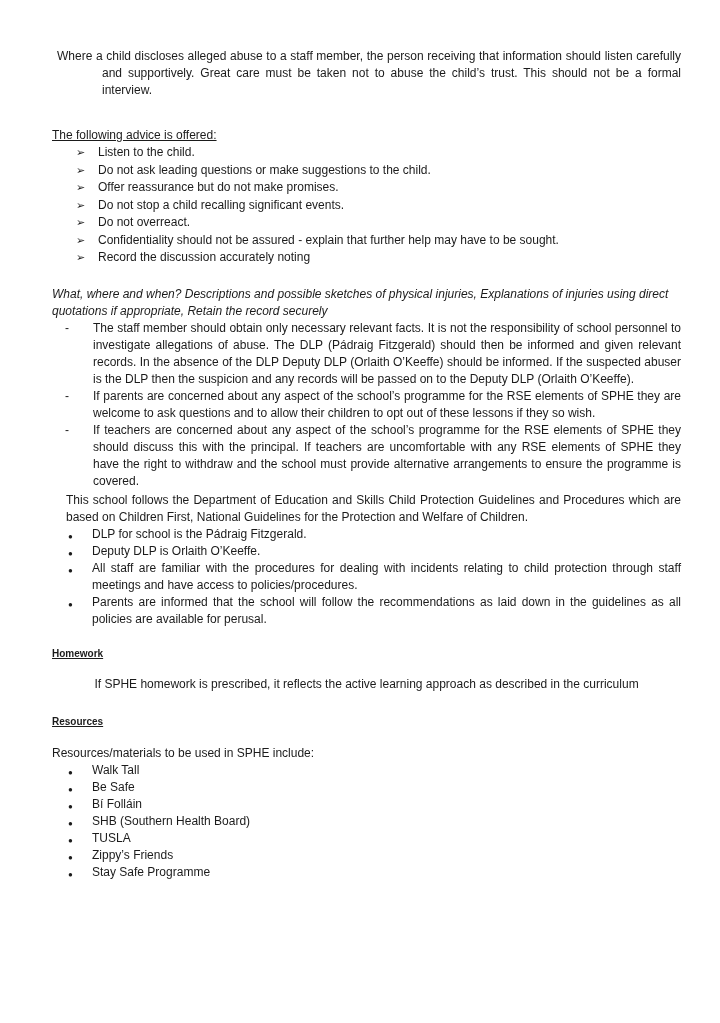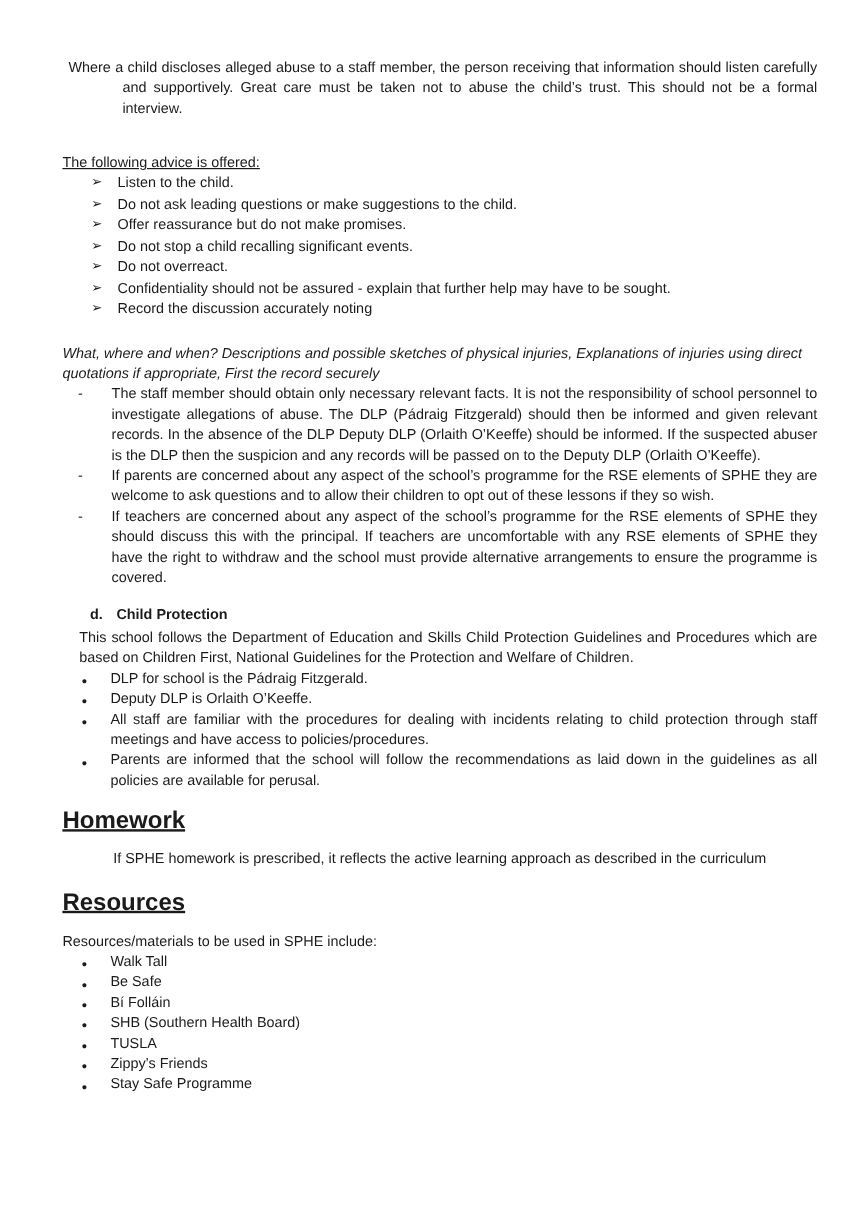--- a/index.html
+++ b/index.html
@@ -63,21 +63,21 @@
     font-weight: bold;
   }
   .cp-heading .cp-label {
     display: inline-block;
     width: 22px;
   }
   .cp-body { margin-top: 2px; margin-left: 14px; }
   
   h2.section-heading {
     margin-top: 15px;
-    font-size: 20px;
+    font-size: 10px;
     line-height: 21px;
     font-weight: bold;
     text-decoration: underline;
   }
   h2.resources-heading { margin-top: 18px; }
   .hw-body { margin-top: 12px; text-align: center; }
   .res-intro { margin-top: 13px; }
 </style>
 </head>
 <body>
@@ -91,31 +91,28 @@
   <ul class="doc-list arrow-list">
     <li><span class="marker">➢</span><span>Listen to the child.</span></li>
     <li><span class="marker">➢</span><span>Do not ask leading questions or make suggestions to the child.</span></li>
     <li><span class="marker">➢</span><span>Offer reassurance but do not make promises.</span></li>
     <li><span class="marker">➢</span><span>Do not stop a child recalling significant events.</span></li>
     <li><span class="marker">➢</span><span>Do not overreact.</span></li>
     <li><span class="marker">➢</span><span>Confidentiality should not be assured - explain that further help may have to be sought.</span></li>
     <li><span class="marker">➢</span><span>Record the discussion accurately noting</span></li>
   </ul>
 
-  <p class="italic-note">What, where and when? Descriptions and possible sketches of physical injuries, Explanations of injuries using direct quotations if appropriate, First the record securely</p>
+  <p class="italic-note">What, where and when? Descriptions and possible sketches of physical injuries, Explanations of injuries using direct quotations if appropriate, Retain the record securely</p>
 
   <ul class="doc-list dash-list">
     <li><span class="marker">-</span><span>The staff member should obtain only necessary relevant facts. It is not the responsibility of school personnel to investigate allegations of abuse. The DLP (Pádraig Fitzgerald) should then be informed and given relevant records. In the absence of the DLP Deputy DLP (Orlaith O’Keeffe) should be informed. If the suspected abuser is the DLP then the suspicion and any records will be passed on to the Deputy DLP (Orlaith O’Keeffe).</span></li>
     <li><span class="marker">-</span><span>If parents are concerned about any aspect of the school’s programme for the RSE elements of SPHE they are welcome to ask questions and to allow their children to opt out of these lessons if they so wish.</span></li>
     <li><span class="marker">-</span><span>If teachers are concerned about any aspect of the school’s programme for the RSE elements of SPHE they should discuss this with the principal. If teachers are uncomfortable with any RSE elements of SPHE they have the right to withdraw and the school must provide alternative arrangements to ensure the programme is covered.</span></li>
   </ul>
 
-  <div class="cp-heading">
-    <span class="cp-label">d.</span><span>Child Protection</span>
-  </div>
   <p class="cp-body justify">This school follows the Department of Education and Skills Child Protection Guidelines and Procedures which are based on Children First, National Guidelines for the Protection and Welfare of Children.</p>
 
   <ul class="doc-list dot-list cp-list">
     <li><span class="marker">●</span><span>DLP for school is the Pádraig Fitzgerald.</span></li>
     <li><span class="marker">●</span><span>Deputy DLP is Orlaith O’Keeffe.</span></li>
     <li><span class="marker">●</span><span>All staff are familiar with the procedures for dealing with incidents relating to child protection through staff meetings and have access to policies/procedures.</span></li>
     <li><span class="marker">●</span><span>Parents are informed that the school will follow the recommendations as laid down in the guidelines as all policies are available for perusal.</span></li>
   </ul>
 
   <h2 class="section-heading">Homework</h2>

